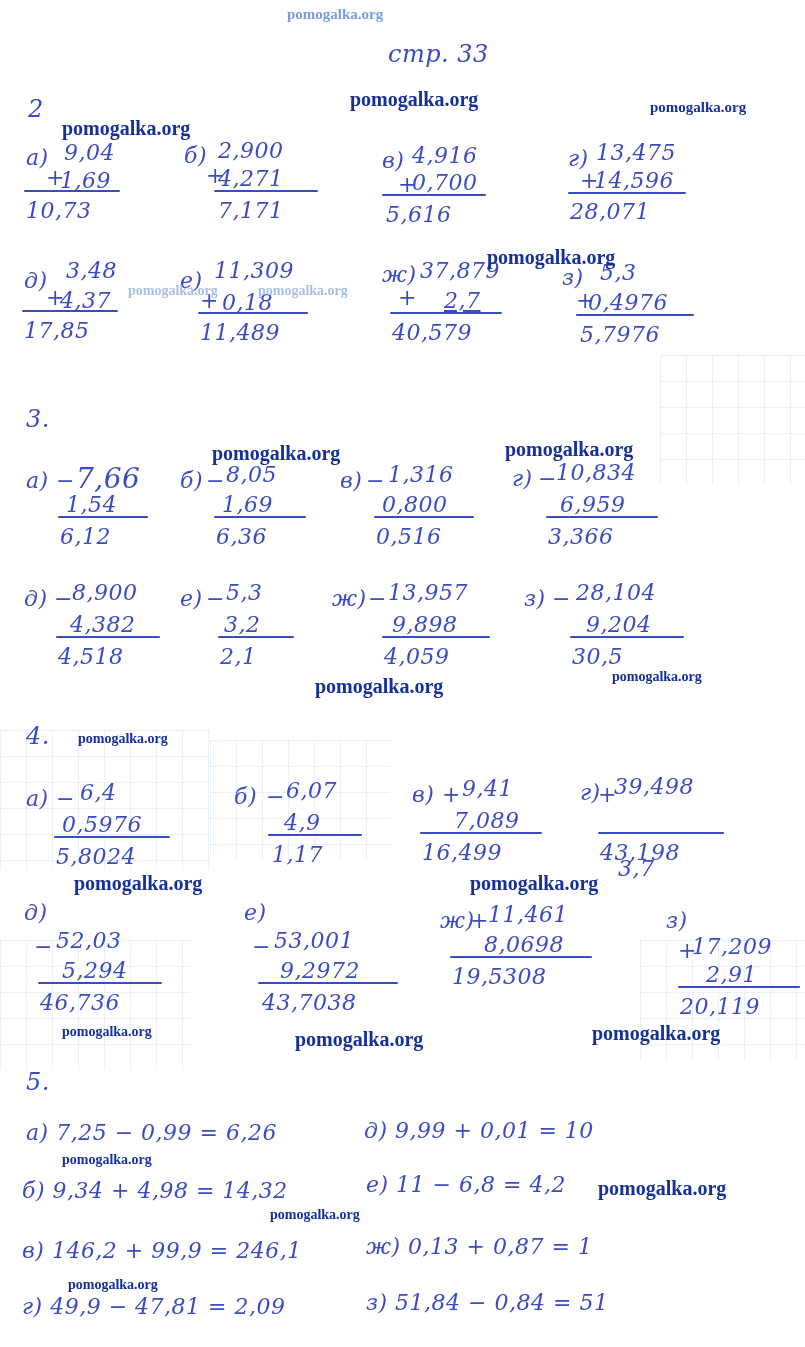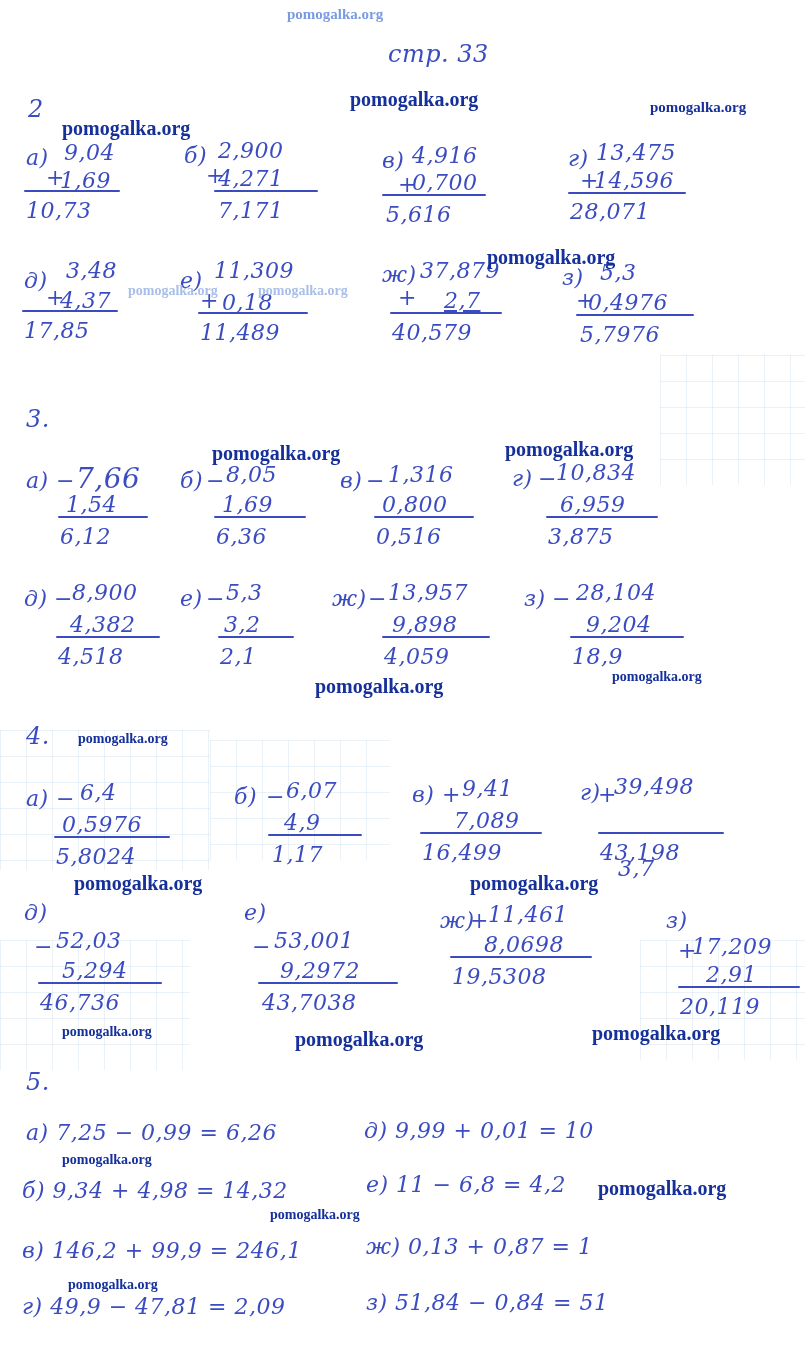--- a/index.html
+++ b/index.html
@@ -106,41 +106,41 @@
     <div class="hw" style="left: 216px; top: 524px; font-size: 22px;">6,36</div>
     <div class="hw" style="left: 340px; top: 468px; font-size: 22px;">в)</div>
     <div class="hw" style="left: 388px; top: 462px; font-size: 22px;">1,316</div>
     <div class="hw" style="left: 366px; top: 468px; font-size: 22px;">−</div>
     <div class="hw" style="left: 382px; top: 492px; font-size: 22px;">0,800</div>
     <div class="hw" style="left: 376px; top: 524px; font-size: 22px;">0,516</div>
     <div class="hw" style="left: 512px; top: 466px; font-size: 22px;">г)</div>
     <div class="hw" style="left: 556px; top: 460px; font-size: 22px;">10,834</div>
     <div class="hw" style="left: 538px; top: 466px; font-size: 22px;">−</div>
     <div class="hw" style="left: 560px; top: 492px; font-size: 22px;">6,959</div>
-    <div class="hw" style="left: 548px; top: 524px; font-size: 22px;">3,875</div>
+    <div class="hw" style="left: 548px; top: 524px; font-size: 22px;">3,366</div>
     <div class="hw" style="left: 24px; top: 586px; font-size: 22px;">д)</div>
     <div class="hw" style="left: 72px; top: 580px; font-size: 22px;">8,900</div>
     <div class="hw" style="left: 54px; top: 586px; font-size: 22px;">−</div>
     <div class="hw" style="left: 70px; top: 612px; font-size: 22px;">4,382</div>
     <div class="hw" style="left: 58px; top: 644px; font-size: 22px;">4,518</div>
     <div class="hw" style="left: 180px; top: 586px; font-size: 22px;">е)</div>
     <div class="hw" style="left: 226px; top: 580px; font-size: 22px;">5,3</div>
     <div class="hw" style="left: 206px; top: 586px; font-size: 22px;">−</div>
     <div class="hw" style="left: 224px; top: 612px; font-size: 22px;">3,2</div>
     <div class="hw" style="left: 220px; top: 644px; font-size: 22px;">2,1</div>
     <div class="hw" style="left: 332px; top: 586px; font-size: 22px;">ж)</div>
     <div class="hw" style="left: 388px; top: 580px; font-size: 22px;">13,957</div>
     <div class="hw" style="left: 368px; top: 586px; font-size: 22px;">−</div>
     <div class="hw" style="left: 392px; top: 612px; font-size: 22px;">9,898</div>
     <div class="hw" style="left: 384px; top: 644px; font-size: 22px;">4,059</div>
     <div class="hw" style="left: 524px; top: 586px; font-size: 22px;">з)</div>
     <div class="hw" style="left: 576px; top: 580px; font-size: 22px;">28,104</div>
     <div class="hw" style="left: 552px; top: 586px; font-size: 22px;">−</div>
     <div class="hw" style="left: 586px; top: 612px; font-size: 22px;">9,204</div>
-    <div class="hw" style="left: 572px; top: 644px; font-size: 22px;">18,9</div>
+    <div class="hw" style="left: 572px; top: 644px; font-size: 22px;">30,5</div>
     <div class="hw" style="left: 26px; top: 722px; font-size: 24px;">4.</div>
     <div class="hw" style="left: 26px; top: 786px; font-size: 22px;">а)</div>
     <div class="hw" style="left: 80px; top: 780px; font-size: 22px;">6,4</div>
     <div class="hw" style="left: 56px; top: 786px; font-size: 22px;">−</div>
     <div class="hw" style="left: 62px; top: 812px; font-size: 22px;">0,5976</div>
     <div class="hw" style="left: 56px; top: 844px; font-size: 22px;">5,8024</div>
     <div class="hw" style="left: 234px; top: 784px; font-size: 22px;">б)</div>
     <div class="hw" style="left: 286px; top: 778px; font-size: 22px;">6,07</div>
     <div class="hw" style="left: 266px; top: 784px; font-size: 22px;">−</div>
     <div class="hw" style="left: 284px; top: 810px; font-size: 22px;">4,9</div>

